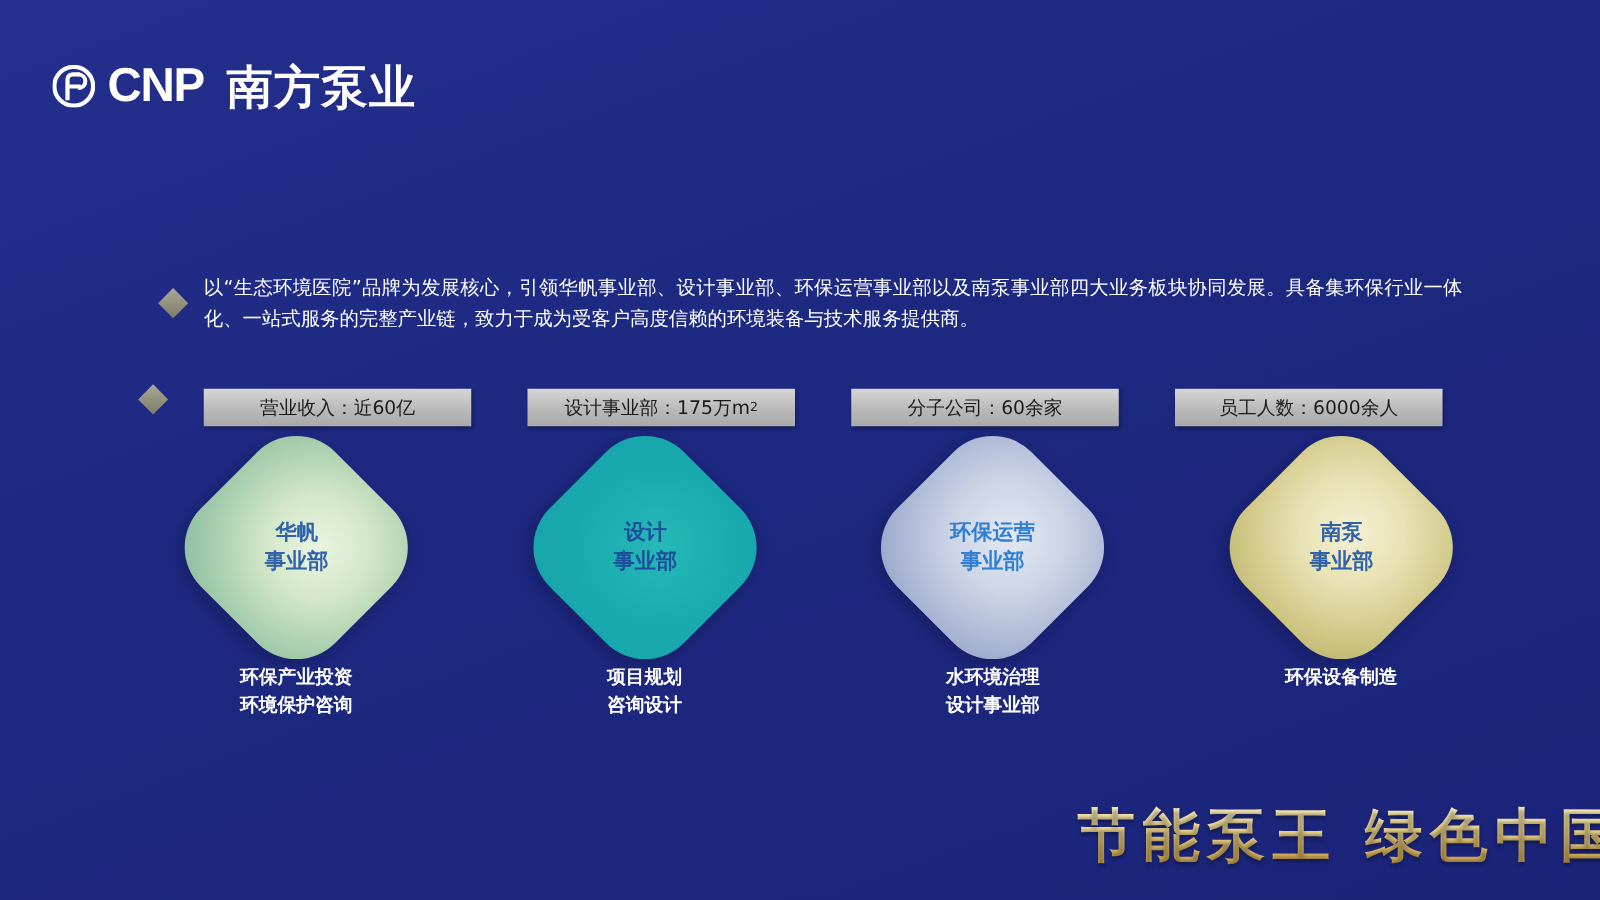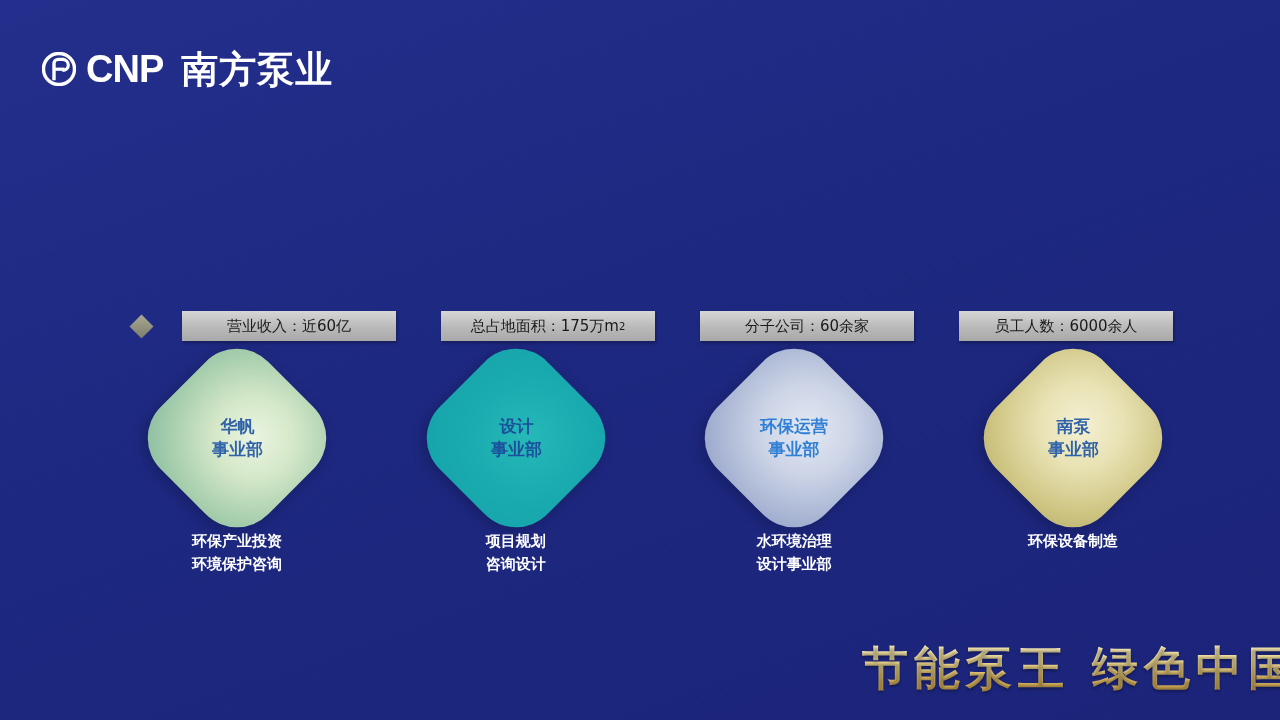--- a/index.html
+++ b/index.html
@@ -93,25 +93,25 @@
     font-size: 15.5px;
     line-height: 1.6;
     text-align: justify;
     font-family: "DejaVu Sans", "Liberation Sans", sans-serif;
     flex: 1 1 auto;
   }
 
   
   #stats-row {
     position: absolute;
-    left: 133px;
+    left: 114px;
     top: 311px;
     width: 1040px;
     display: flex;
-    align-items: center;
+    align-items: flex-start;
   }
   #stats-list {
     display: flex;
     flex: 1 1 auto;
     gap: 0;
     justify-content: space-between;
     margin-left: 16px;
   }
   .stat-badge {
     width: 214px;
@@ -214,29 +214,33 @@
         <path d="M12 26.5 L12 11.5 C12 9 14 7.4 16.4 7.4 L20 7.4" fill="none" stroke="#ffffff" stroke-width="3.4" stroke-linecap="square"></path>
         <path d="M12 17.2 L22.5 17.2" fill="none" stroke="#ffffff" stroke-width="3.2"></path>
         <path d="M20 7.4 C24 7.4 26.3 10 26.3 13 C26.3 16 24 18.4 20.4 18.4" fill="none" stroke="#ffffff" stroke-width="3.2"></path>
       </svg>
     </span>
     <span id="logo-text-en">CNP</span>
     <span id="logo-text-cn">南方泵业</span>
   </div>
 
 
+  <div id="intro-row">
+    <span class="diamond"></span>
+    <div id="intro-text">以“生态环境医院”品牌为发展核心，引领华帆事业部、设计事业部、环保运营事业部以及南泵事业部四大业务板块协同发展。具备集环保行业一体化、一站式服务的完整产业链，致力于成为受客户高度信赖的环境装备与技术服务提供商。</div>
+  </div>
 
   <div id="stats-row">
     <span class="diamond"></span>
     <div id="stats-list">
       <div class="stat-badge">
         <span>营业收入：近60亿</span>
       </div>
       <div class="stat-badge">
-        <span>总占地面积：175万m</span>
+        <span>设计事业部：175万m</span>
           <sup>2</sup>
       </div>
       <div class="stat-badge">
         <span>分子公司：60余家</span>
       </div>
       <div class="stat-badge">
         <span>员工人数：6000余人</span>
       </div>
     </div>
   </div>

